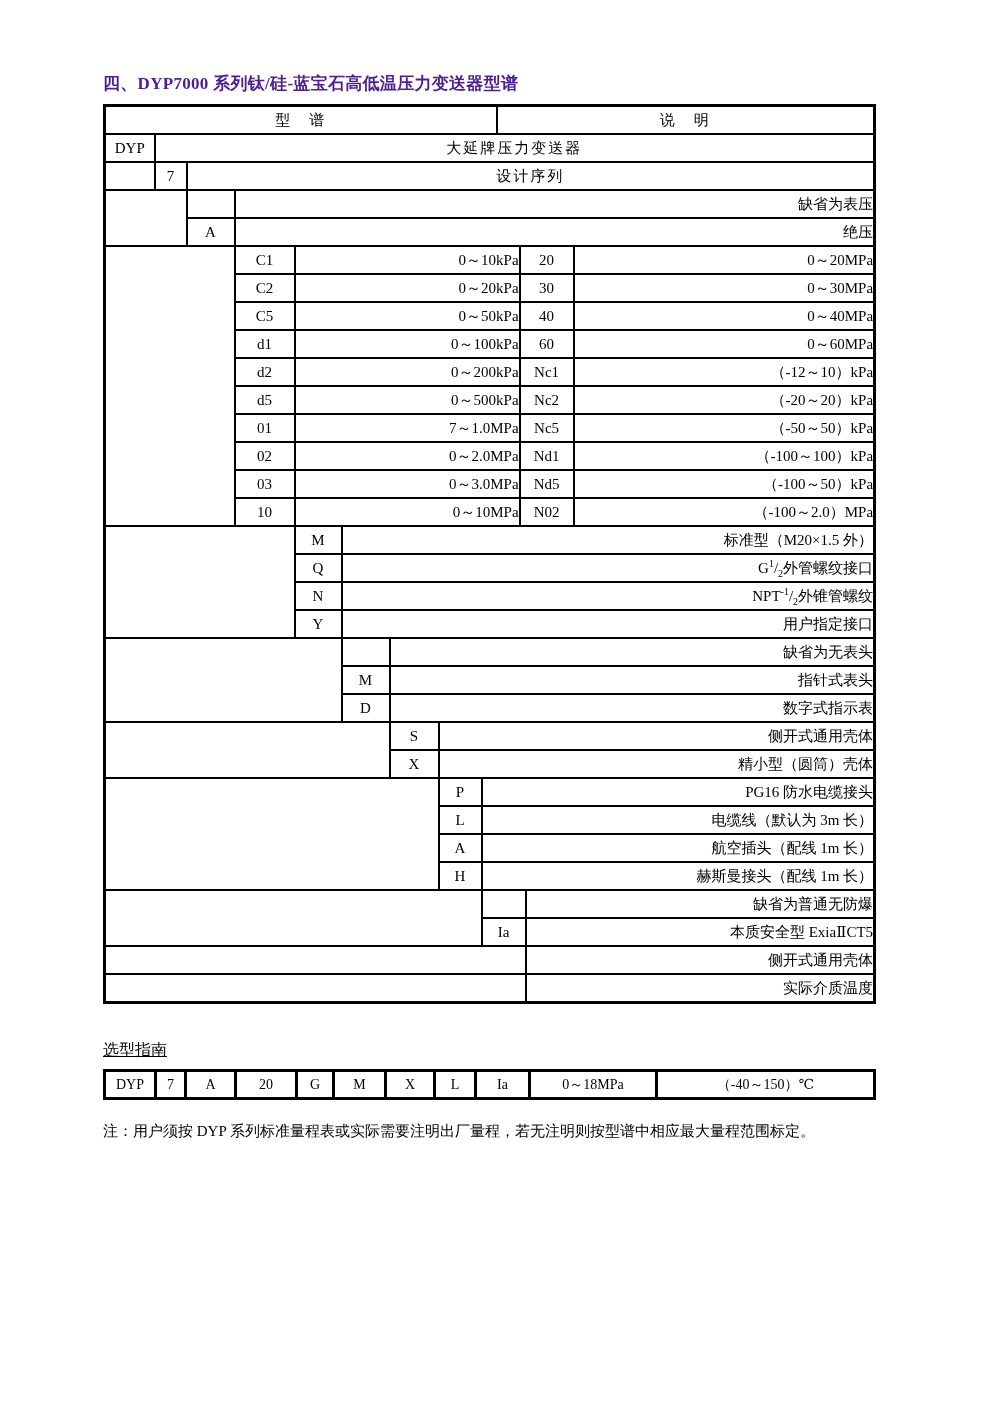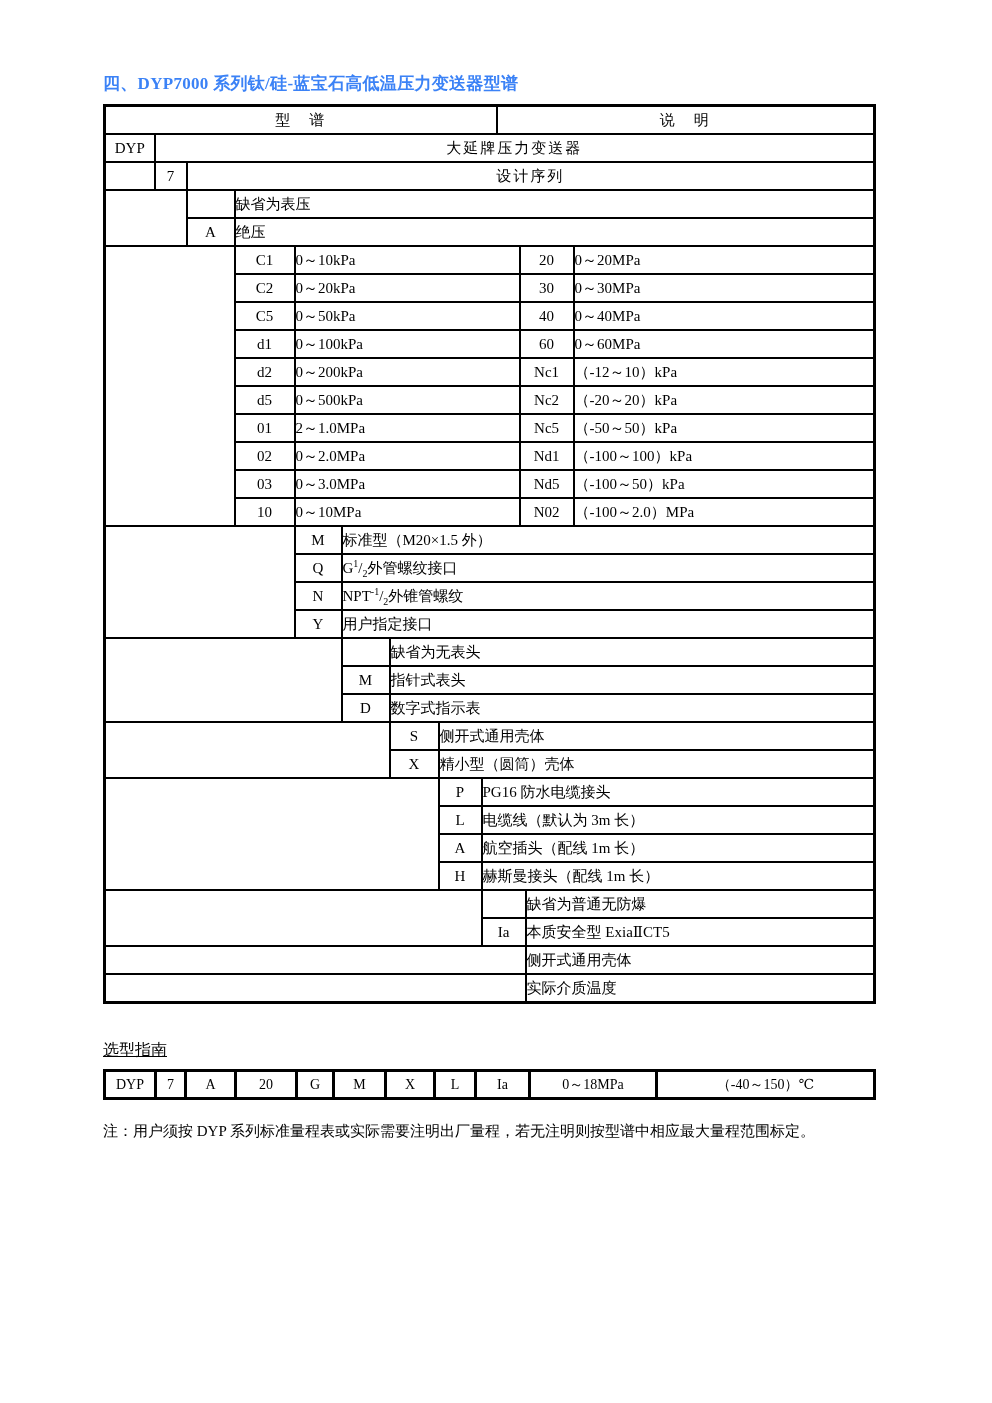--- a/index.html
+++ b/index.html
@@ -3,34 +3,34 @@
 <meta charset="utf-8">
 <style>
   html,body{margin:0;padding:0;}
   body{
     width:992px;height:1403px;background:#ffffff;color:#000;
     font-family:"Liberation Serif","DejaVu Serif",serif;
     position:relative;overflow:hidden;
   }
   .doc{position:absolute;left:103px;top:72px;width:780px;}
   .title{
-    font-size:17px;font-weight:bold;color:#3b82f6;
+    font-size:17px;font-weight:bold;color:#4c1d95;
     margin:0 0 9px 0;letter-spacing:0.3px;white-space:nowrap;
   }
   table.spec{
     border-collapse:collapse;table-layout:fixed;width:770px;
     border:3px solid #000;
     padding-left:32px;
   }
   table.spec td{
     border:2px solid #000;height:26px;font-size:15px;
     padding:0;overflow:hidden;white-space:nowrap;line-height:26px;
   }
   td.cc{text-align:center;font-size:14px;}
-  td.cl{padding-left:12px;text-align:left;}
+  td.cl{padding-left:12px;text-align:right;}
   td.ch{text-align:center;letter-spacing:2px;}
   sup{font-size:10px;vertical-align:super;line-height:0;}
   sub{font-size:10px;vertical-align:sub;line-height:0;}
   .guide-label{font-size:16px;margin:36px 0 8px 0;text-decoration:underline;}
   table.guide{
     border-collapse:collapse;table-layout:fixed;width:770px;
     border:3px solid #000;
   }
   table.guide td{
     border:3px solid #000;height:25px;text-align:center;
@@ -121,21 +121,21 @@
       <td class="cl">（-12～10）kPa</td>
     </tr>
     <tr>
       <td class="cc">d5</td>
       <td colspan="6" class="cl">0～500kPa</td>
       <td colspan="2" class="cc">Nc2</td>
       <td class="cl">（-20～20）kPa</td>
     </tr>
     <tr>
       <td class="cc">01</td>
-      <td colspan="6" class="cl">2～1.0MPa</td>
+      <td colspan="6" class="cl">7～1.0MPa</td>
       <td colspan="2" class="cc">Nc5</td>
       <td class="cl">（-50～50）kPa</td>
     </tr>
     <tr>
       <td class="cc">02</td>
       <td colspan="6" class="cl">0～2.0MPa</td>
       <td colspan="2" class="cc">Nd1</td>
       <td class="cl">（-100～100）kPa</td>
     </tr>
     <tr>

